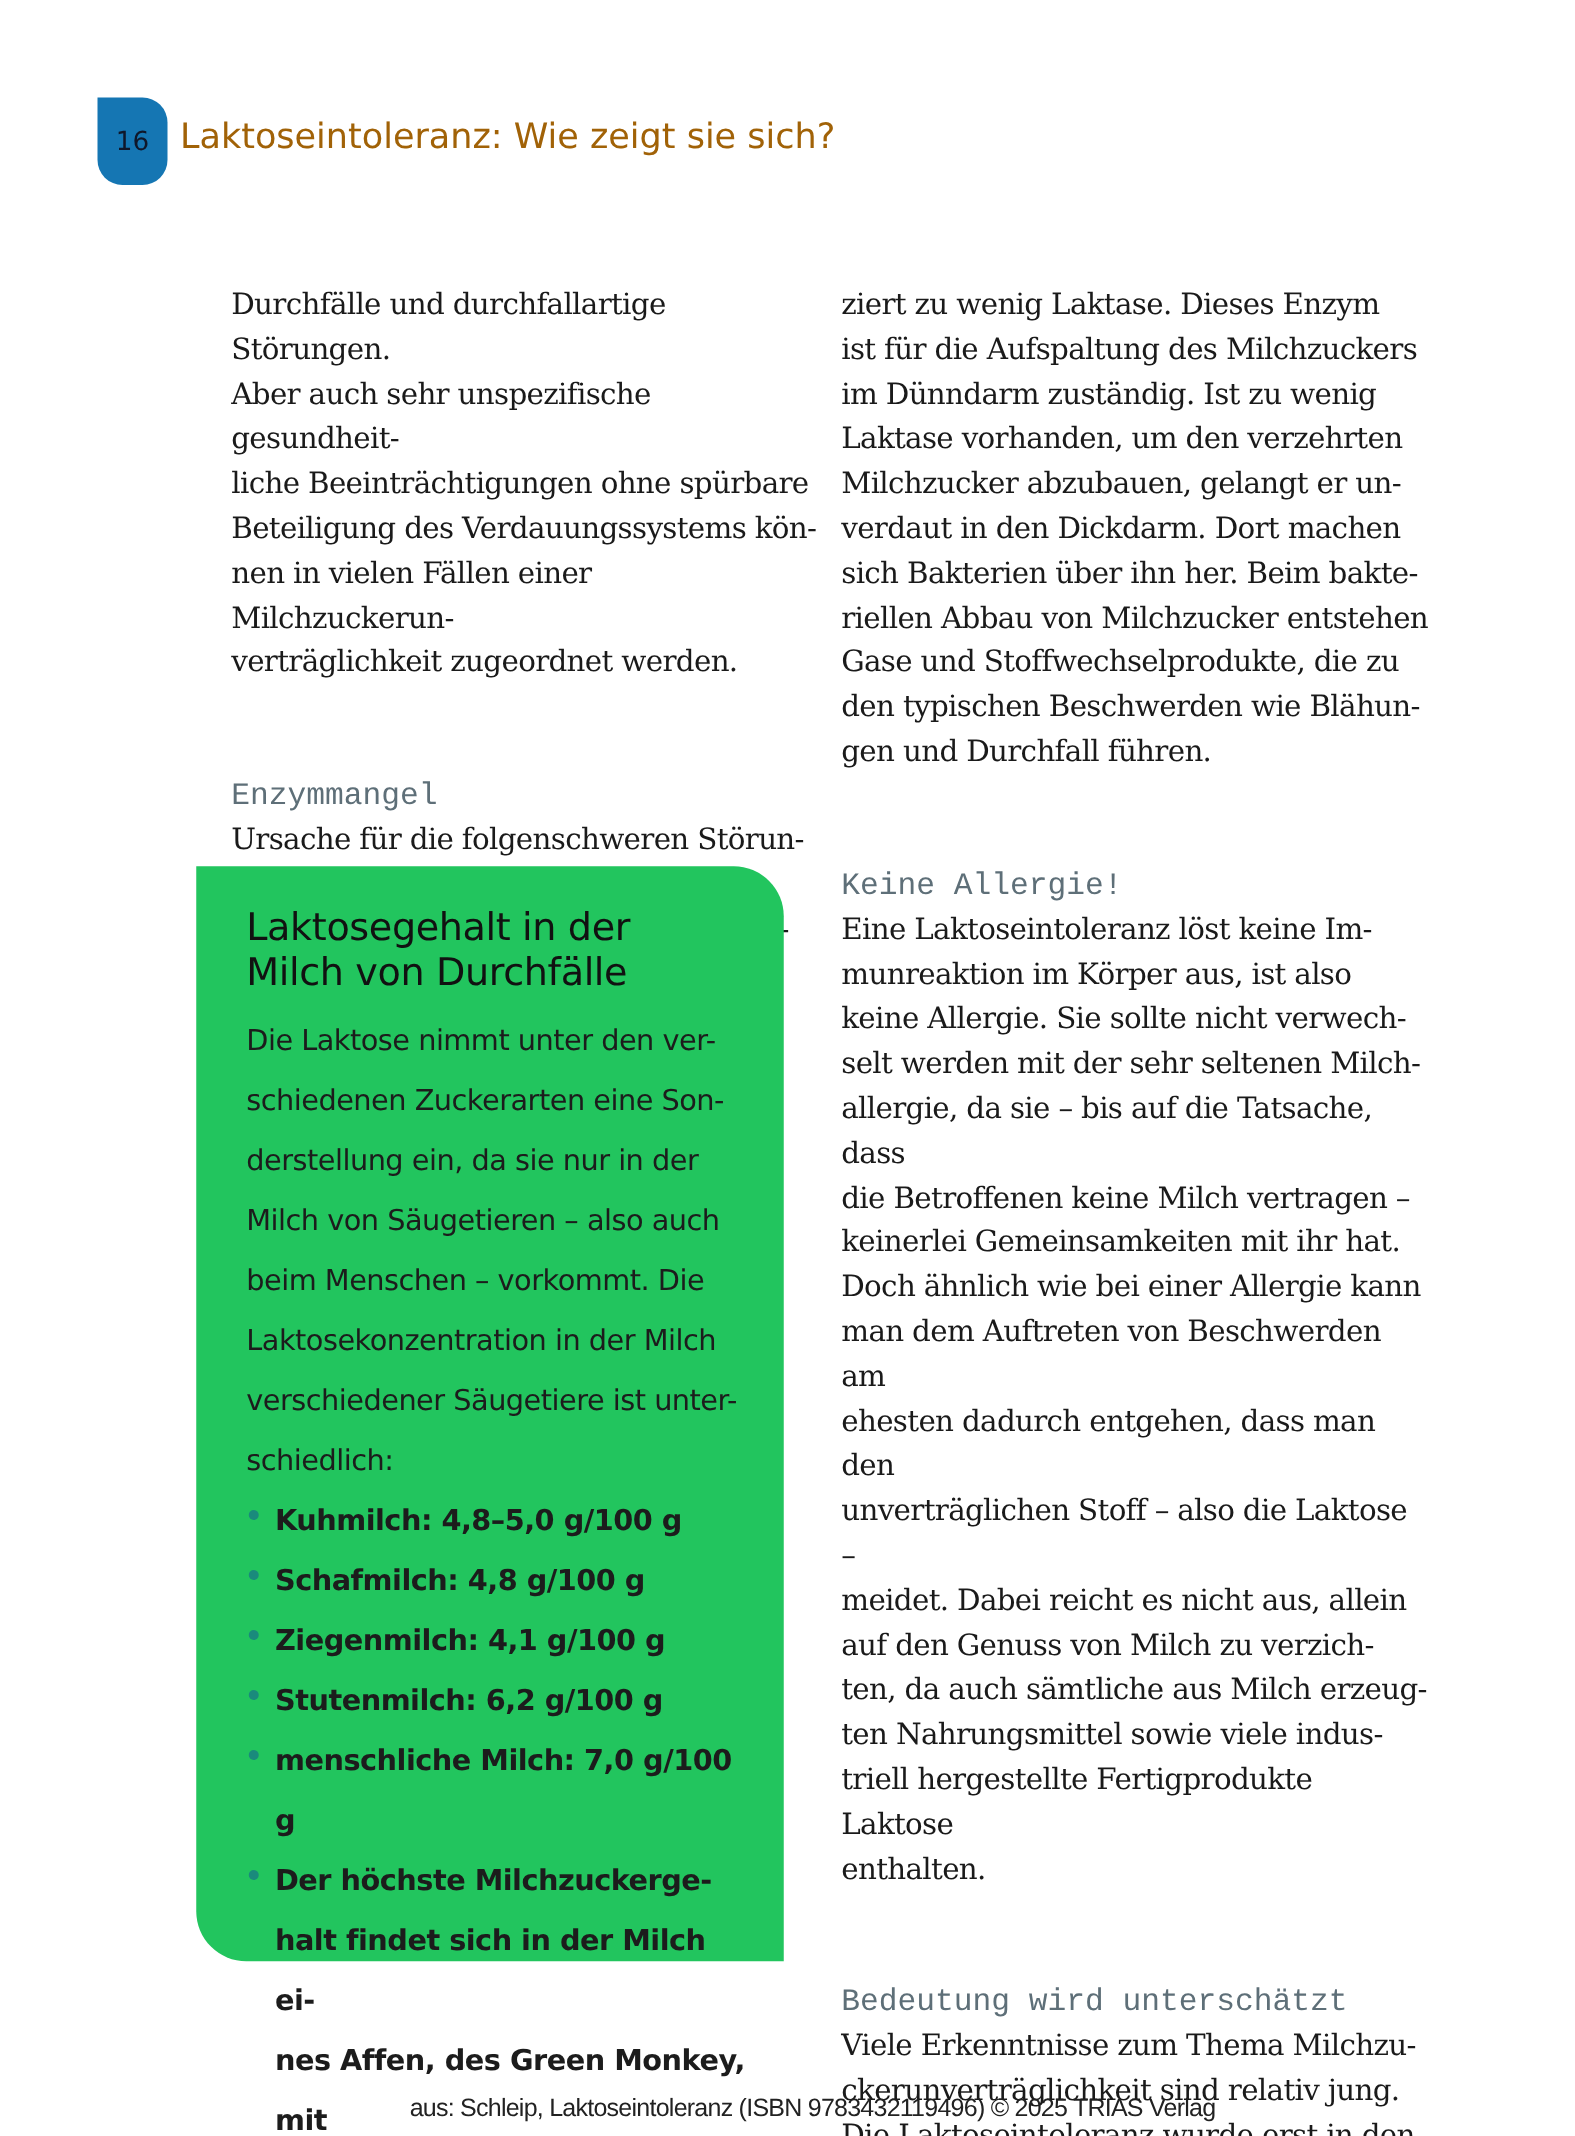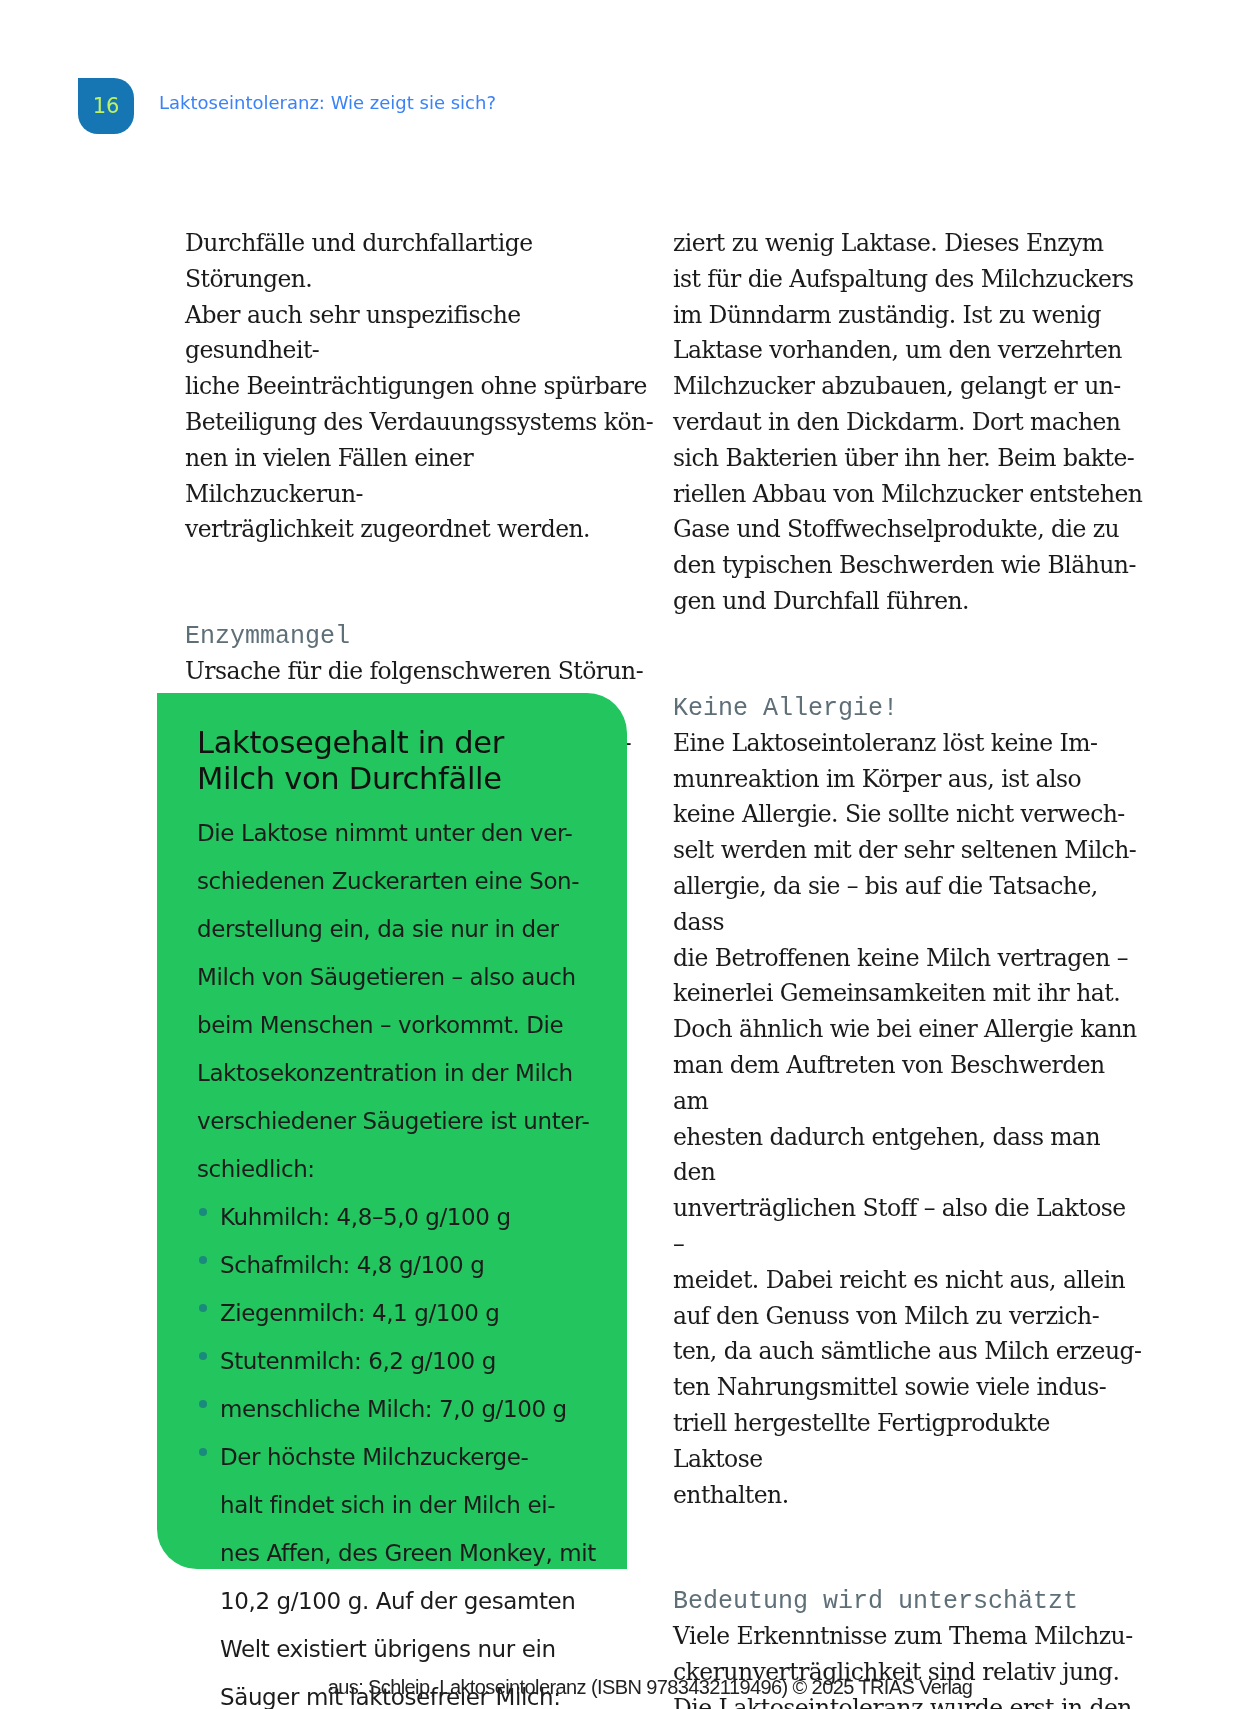--- a/index.html
+++ b/index.html
@@ -1,29 +1,29 @@
 <!DOCTYPE html>
 <html><head>
 <meta charset="utf-8">
 <style>
   html, body { margin: 0; padding: 0; }
   body {
     width: 1260px; height: 1709px; background: #ffffff; position: relative; overflow: hidden;
     font-family: "DejaVu Serif", serif; color: #1a1a1a;
   }
   .page-badge {
-    position: absolute; left: 78px; top: 78px; width: 56px; height: 56px;
-    background: #1576b3; color: #bef264;
+    position: absolute; left: 78px; top: 78px; width: 56px; height: 70px;
+    background: #1576b3; color: #0f172a;
     border-radius: 0 20px 20px 20px;
     display: flex; align-items: center; justify-content: center;
     font-family: "DejaVu Sans", sans-serif; font-size: 21px;
   }
   .running-head {
-    position: absolute; left: 159px; top: 92px;
-    font-family: "DejaVu Sans", sans-serif; font-size: 18px; color: #3b82f6;
+    position: absolute; left: 144px; top: 92px;
+    font-family: "DejaVu Sans", sans-serif; font-size: 28px; color: #a16207;
   }
   .col { position: absolute; width: 470px; }
   .col-left { left: 157px; top: 226px; margin-left: 28px; }
   .col-right { left: 673px; top: 226px; }
   p.body {
     margin: 0; font-size: 23.5px; line-height: 35.8px; letter-spacing: -0.55px; color: #1a1a1a;
     white-space: pre-line;
   }
   h3.sub {
     margin: 0; font-family: Liberation Mono, monospace; font-weight: normal; font-size: 25px;
@@ -37,21 +37,21 @@
   .infobox h2 {
     margin: 0 0 12px 0; font-family: "DejaVu Sans", sans-serif; font-weight: 500; font-size: 30.5px;
     line-height: 36px; color: #111; letter-spacing: -0.3px;
   }
   .infobox p.ibody, .infobox li {
     font-family: "DejaVu Sans", sans-serif; font-size: 23px; line-height: 48px; color: #1c1c1c;
     letter-spacing: -0.4px;
   }
   .infobox p.ibody { margin: 0; white-space: pre-line; }
   .infobox ul { list-style: none; margin: 0; padding: 0; }
-  .infobox li { position: relative; padding-left: 23px; white-space: pre-line; }
+  .infobox li { position: relative; padding-left: 23px; white-space: pre-line; font-weight: bold; }
   .infobox li .dot {
     position: absolute; left: 2px; top: 15px; width: 8px; height: 8px; border-radius: 50%; background: #1a8a7c;
   }
   .footer {
     position: absolute; left: 0; width: 100%; top: 1676px; text-align: center;
     font-family: "Liberation Sans", sans-serif; font-size: 20px; color: #222;
     letter-spacing: -0.6px;
     margin-left: 20px;
   }
   .gap-lg { height: 72px; }

